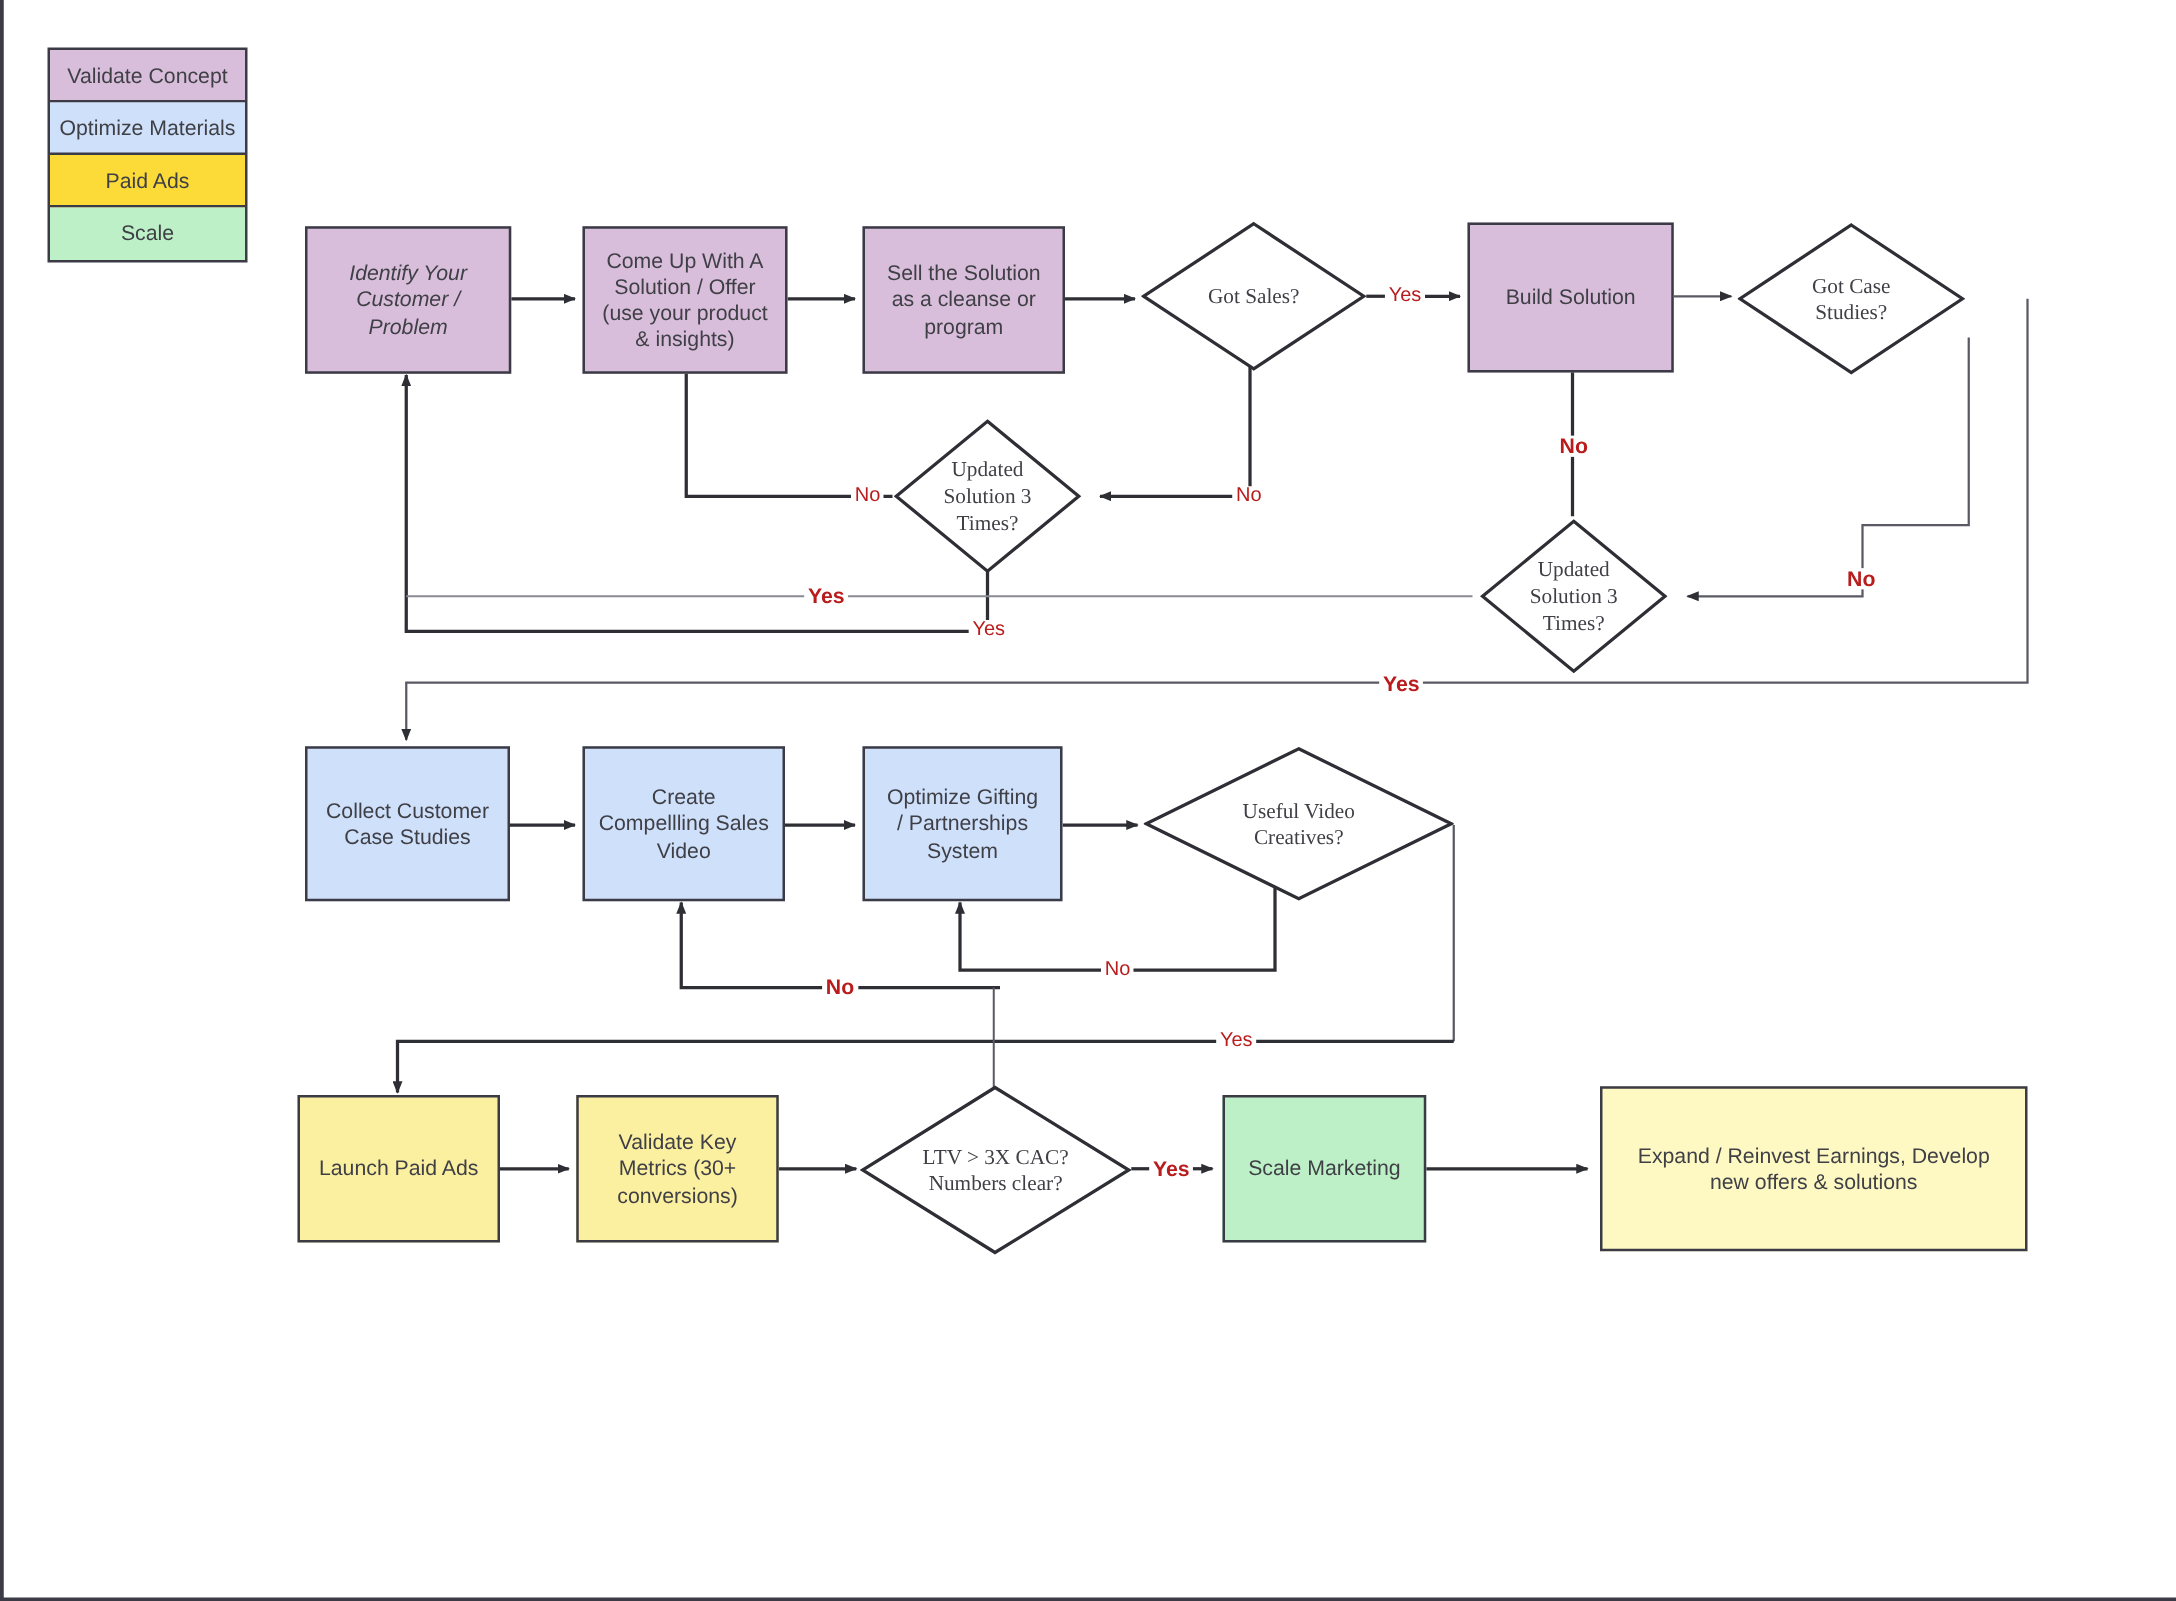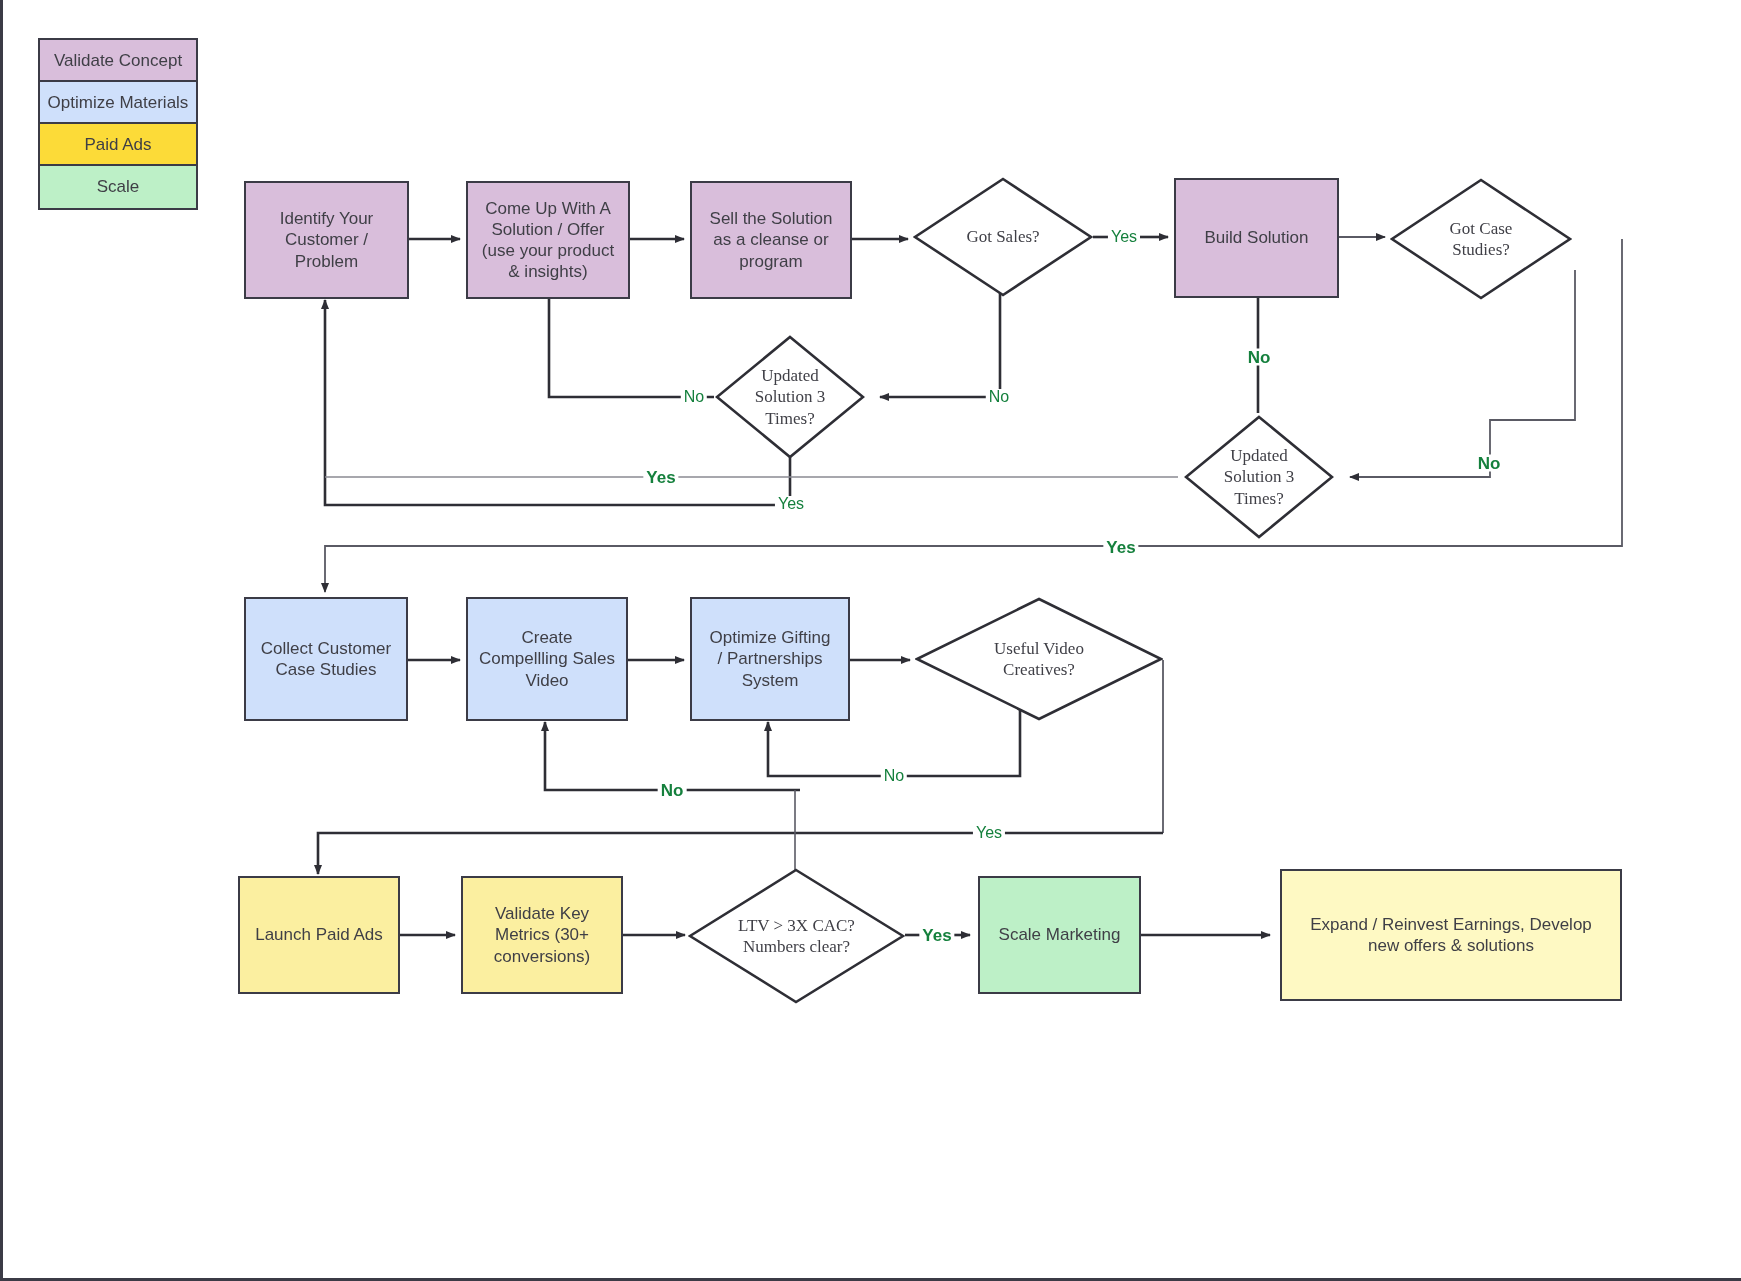--- a/index.html
+++ b/index.html
@@ -89,21 +89,21 @@
     position: relative;
     z-index: 2;
     padding: 0 6px;
     font-family: Liberation Serif, serif;
   }
 
   
   .edge-label {
     position: absolute;
     font-size: 16px;
-    color: #15803d;
+    color: #b91c1c;
     background: #ffffff;
     padding: 0 3px;
     white-space: nowrap;
     transform: translate(-50%, -50%);
     line-height: 1;
     text-align: right;
   }
   .edge-label.bold {
     font-weight: bold;
     font-size: 17px;
@@ -199,21 +199,21 @@
       <path d="M952,935 L970,935" marker-end="url(#ah)"></path>
       <path d="M1141,935 L1270,935" marker-end="url(#ah)"></path>
     </g>
 
     <g fill="none" stroke="#5a5a64" stroke-width="1.6">
 
       <path d="M795,790 L795,880"></path>
     </g>
   </svg>
 
-  <div class="node proc" style="left:244px; top:181px; width:165px; height:118px; background:#d9bedb;">
+  <div class="node proc" style="left:244px; top:181px; width:165px; height:118px; background:#d9bedb;font-style:italic;">
     <span>Identify Your<br>Customer /<br>Problem</span>
   </div>
 
   <div class="node proc" style="left:466px; top:181px; width:164px; height:118px; background:#d9bedb;">
     <span>Come Up With A<br>Solution / Offer<br>(use your product<br>&amp; insights)</span>
   </div>
 
   <div class="node proc" style="left:690px; top:181px; width:162px; height:118px; background:#d9bedb;">
     <span>Sell the Solution<br>as a cleanse or<br>program</span>
   </div>

